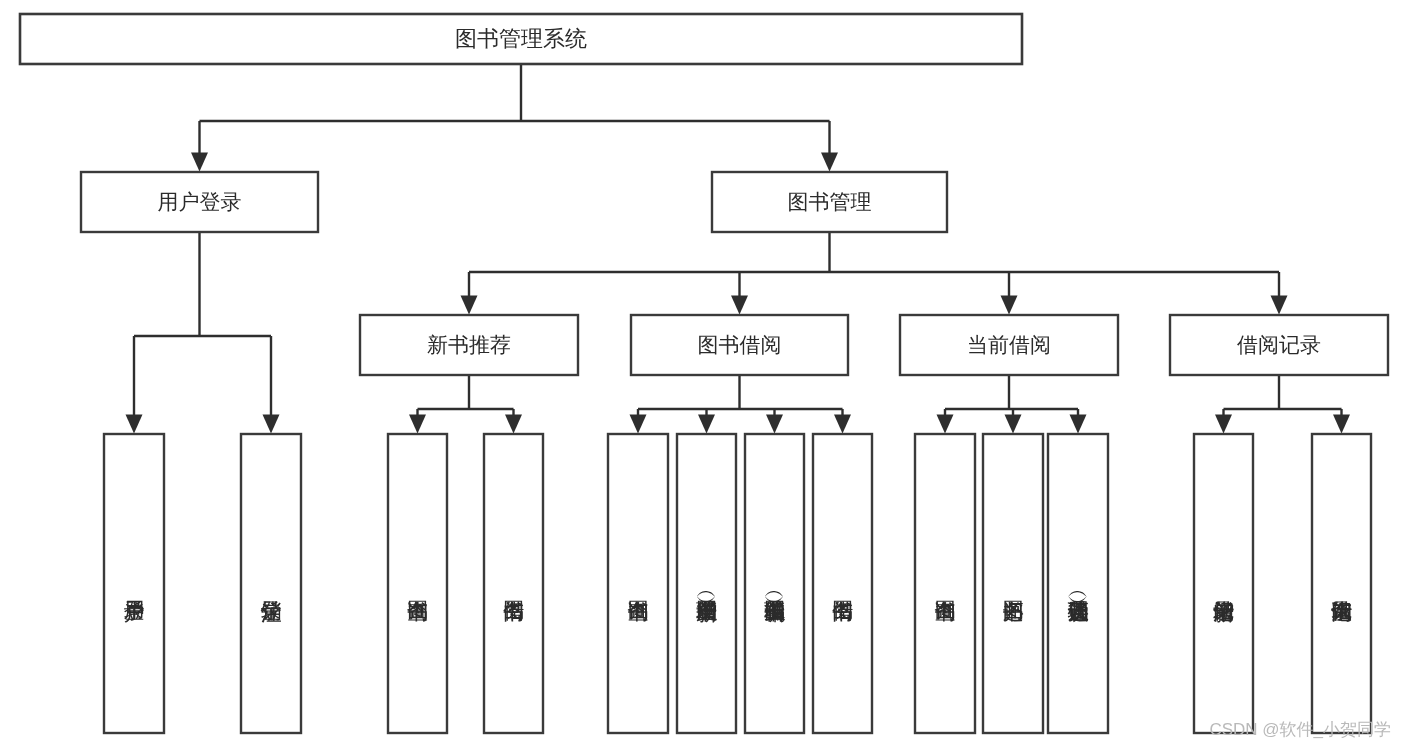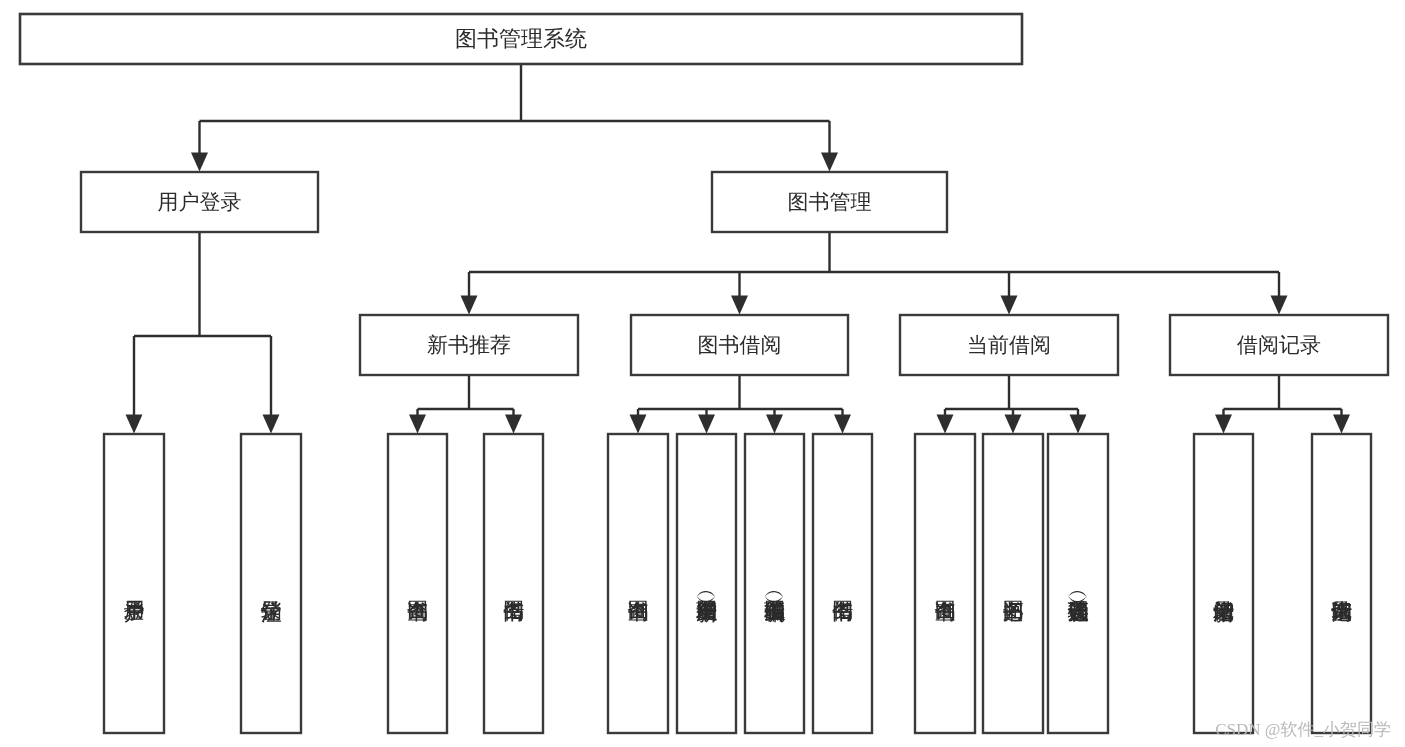--- a/index.html
+++ b/index.html
@@ -74,21 +74,21 @@
   .leaf-label-inner {
     writing-mode: vertical-rl;
     text-orientation: upright;
     white-space: pre;
     display: block;
   }
   .watermark {
     position: absolute;
     right: 14px;
     bottom: 6px;
-    font-family: Liberation Serif, serif;
+    font-family: Liberation Sans, sans-serif;
     font-size: 17px;
     color: #b9b9b9;
     white-space: nowrap;
     pointer-events: none;
     user-select: none;
   }
 </style>
 </head>
 <body>
 

